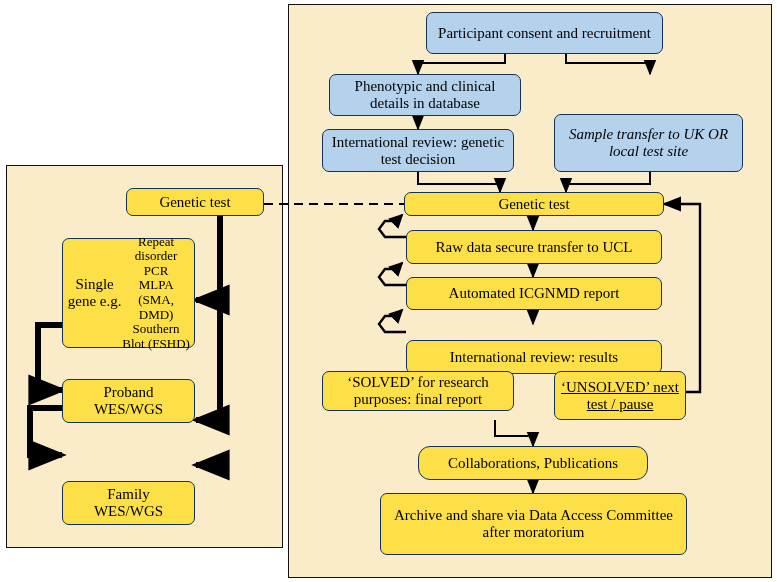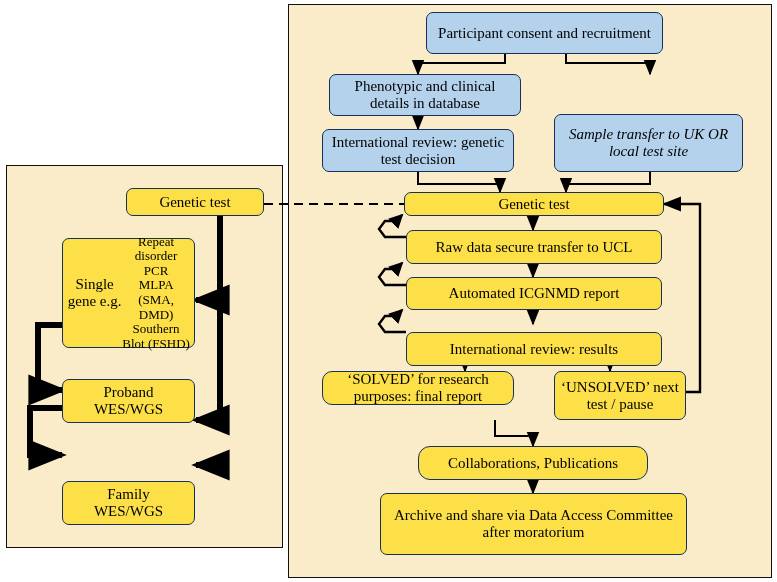--- a/index.html
+++ b/index.html
@@ -143,23 +143,23 @@
   <div class="node dark" style="left:322px; top:129px; width:192px; height:43px;">International review: genetic test decision</div>
 
   <div class="node dark" style="left:554px; top:114px; width:189px; height:58px;font-style:italic;">Sample transfer to UK OR local test site</div>
 
   <div class="node" style="left:404px; top:192px; width:260px; height:24px;">Genetic test</div>
 
   <div class="node" style="left:406px; top:230px; width:256px; height:34px;">Raw data secure transfer to UCL</div>
 
   <div class="node" style="left:406px; top:277px; width:256px; height:33px;">Automated ICGNMD report</div>
 
-  <div class="node" style="left:406px; top:332px; width:256px; height:34px;">International review: results</div>
+  <div class="node" style="left:406px; top:340px; width:256px; height:34px;">International review: results</div>
 
-  <div class="node" style="left:322px; top:371px; width:192px; height:34px;border-radius:10px;">‘SOLVED’ for research purposes: final report</div>
+  <div class="node" style="left:322px; top:371px; width:192px; height:40px;">‘SOLVED’ for research purposes: final report</div>
 
-  <div class="node" style="left:554px; top:371px; width:132px; height:49px;">‘UNSOLVED’ next test / pause</div>
+  <div class="node" style="left:554px; top:371px; width:132px; height:49px;text-decoration:underline;">‘UNSOLVED’ next test / pause</div>
 
   <div class="node" style="left:418px; top:446px; width:230px; height:34px;border-radius:12px;">Collaborations, Publications</div>
 
   <div class="node" style="left:380px; top:493px; width:307px; height:62px;">Archive and share via Data Access Committee after moratorium</div>
 
 </div>
 
 </body></html>

